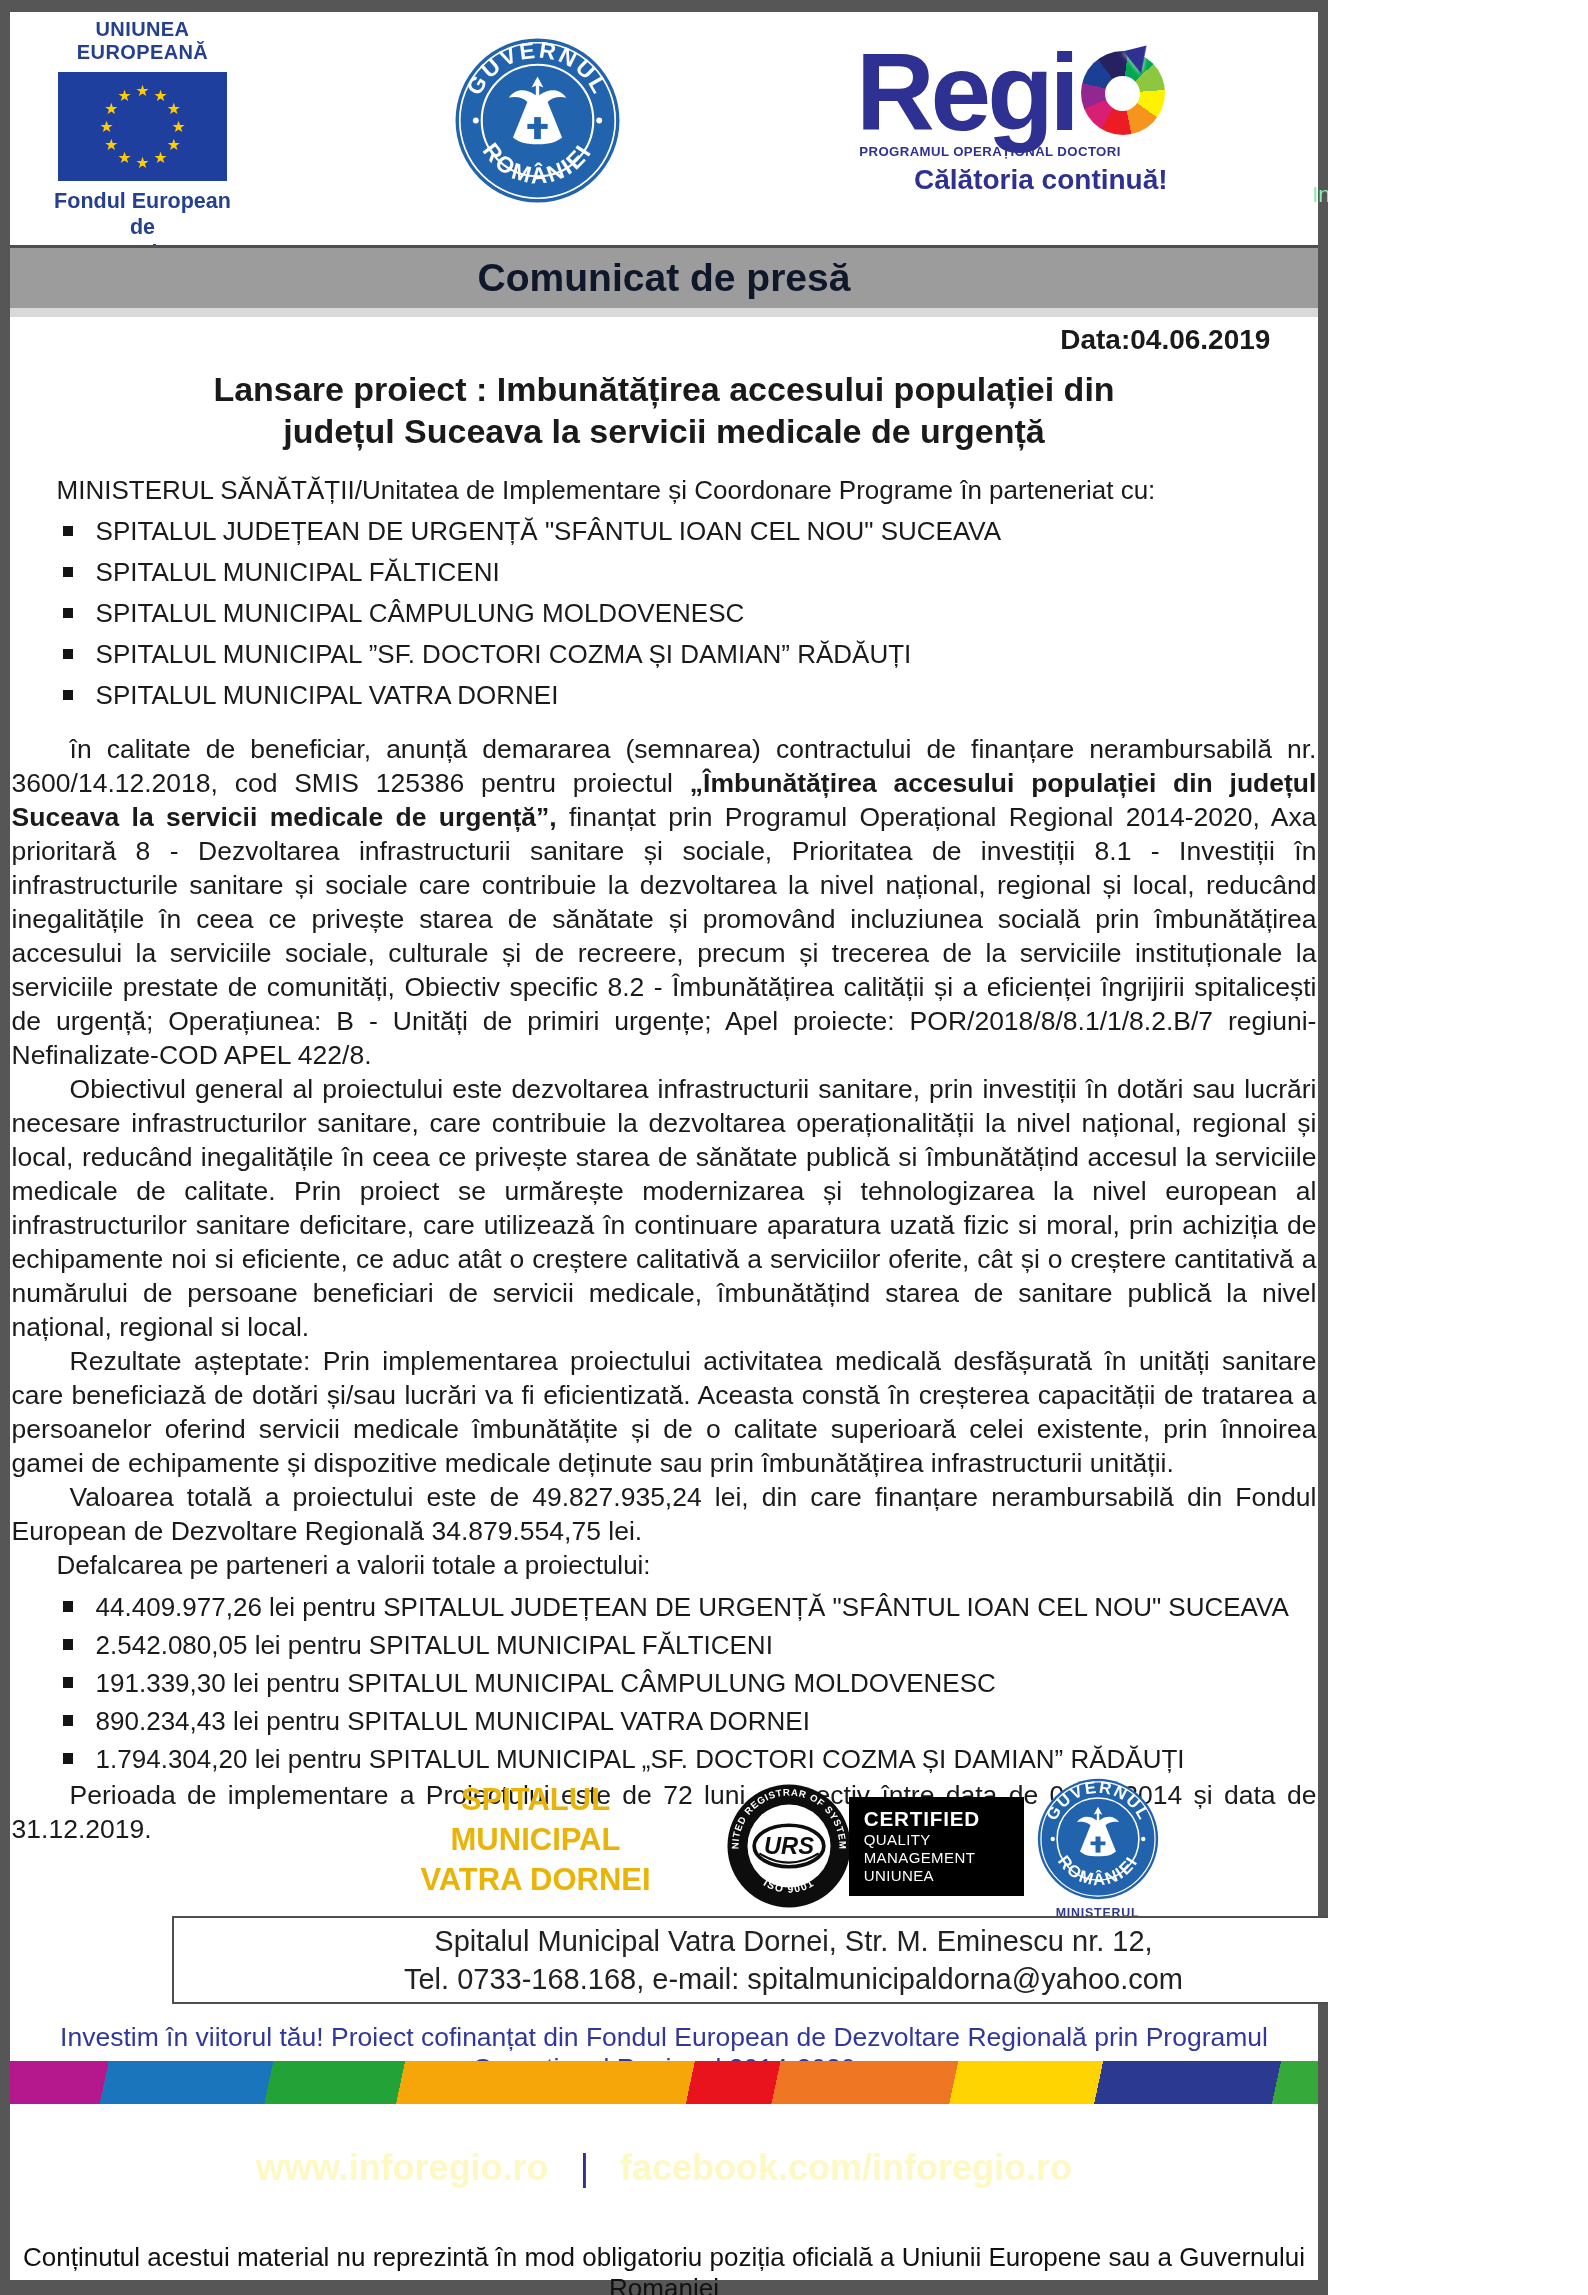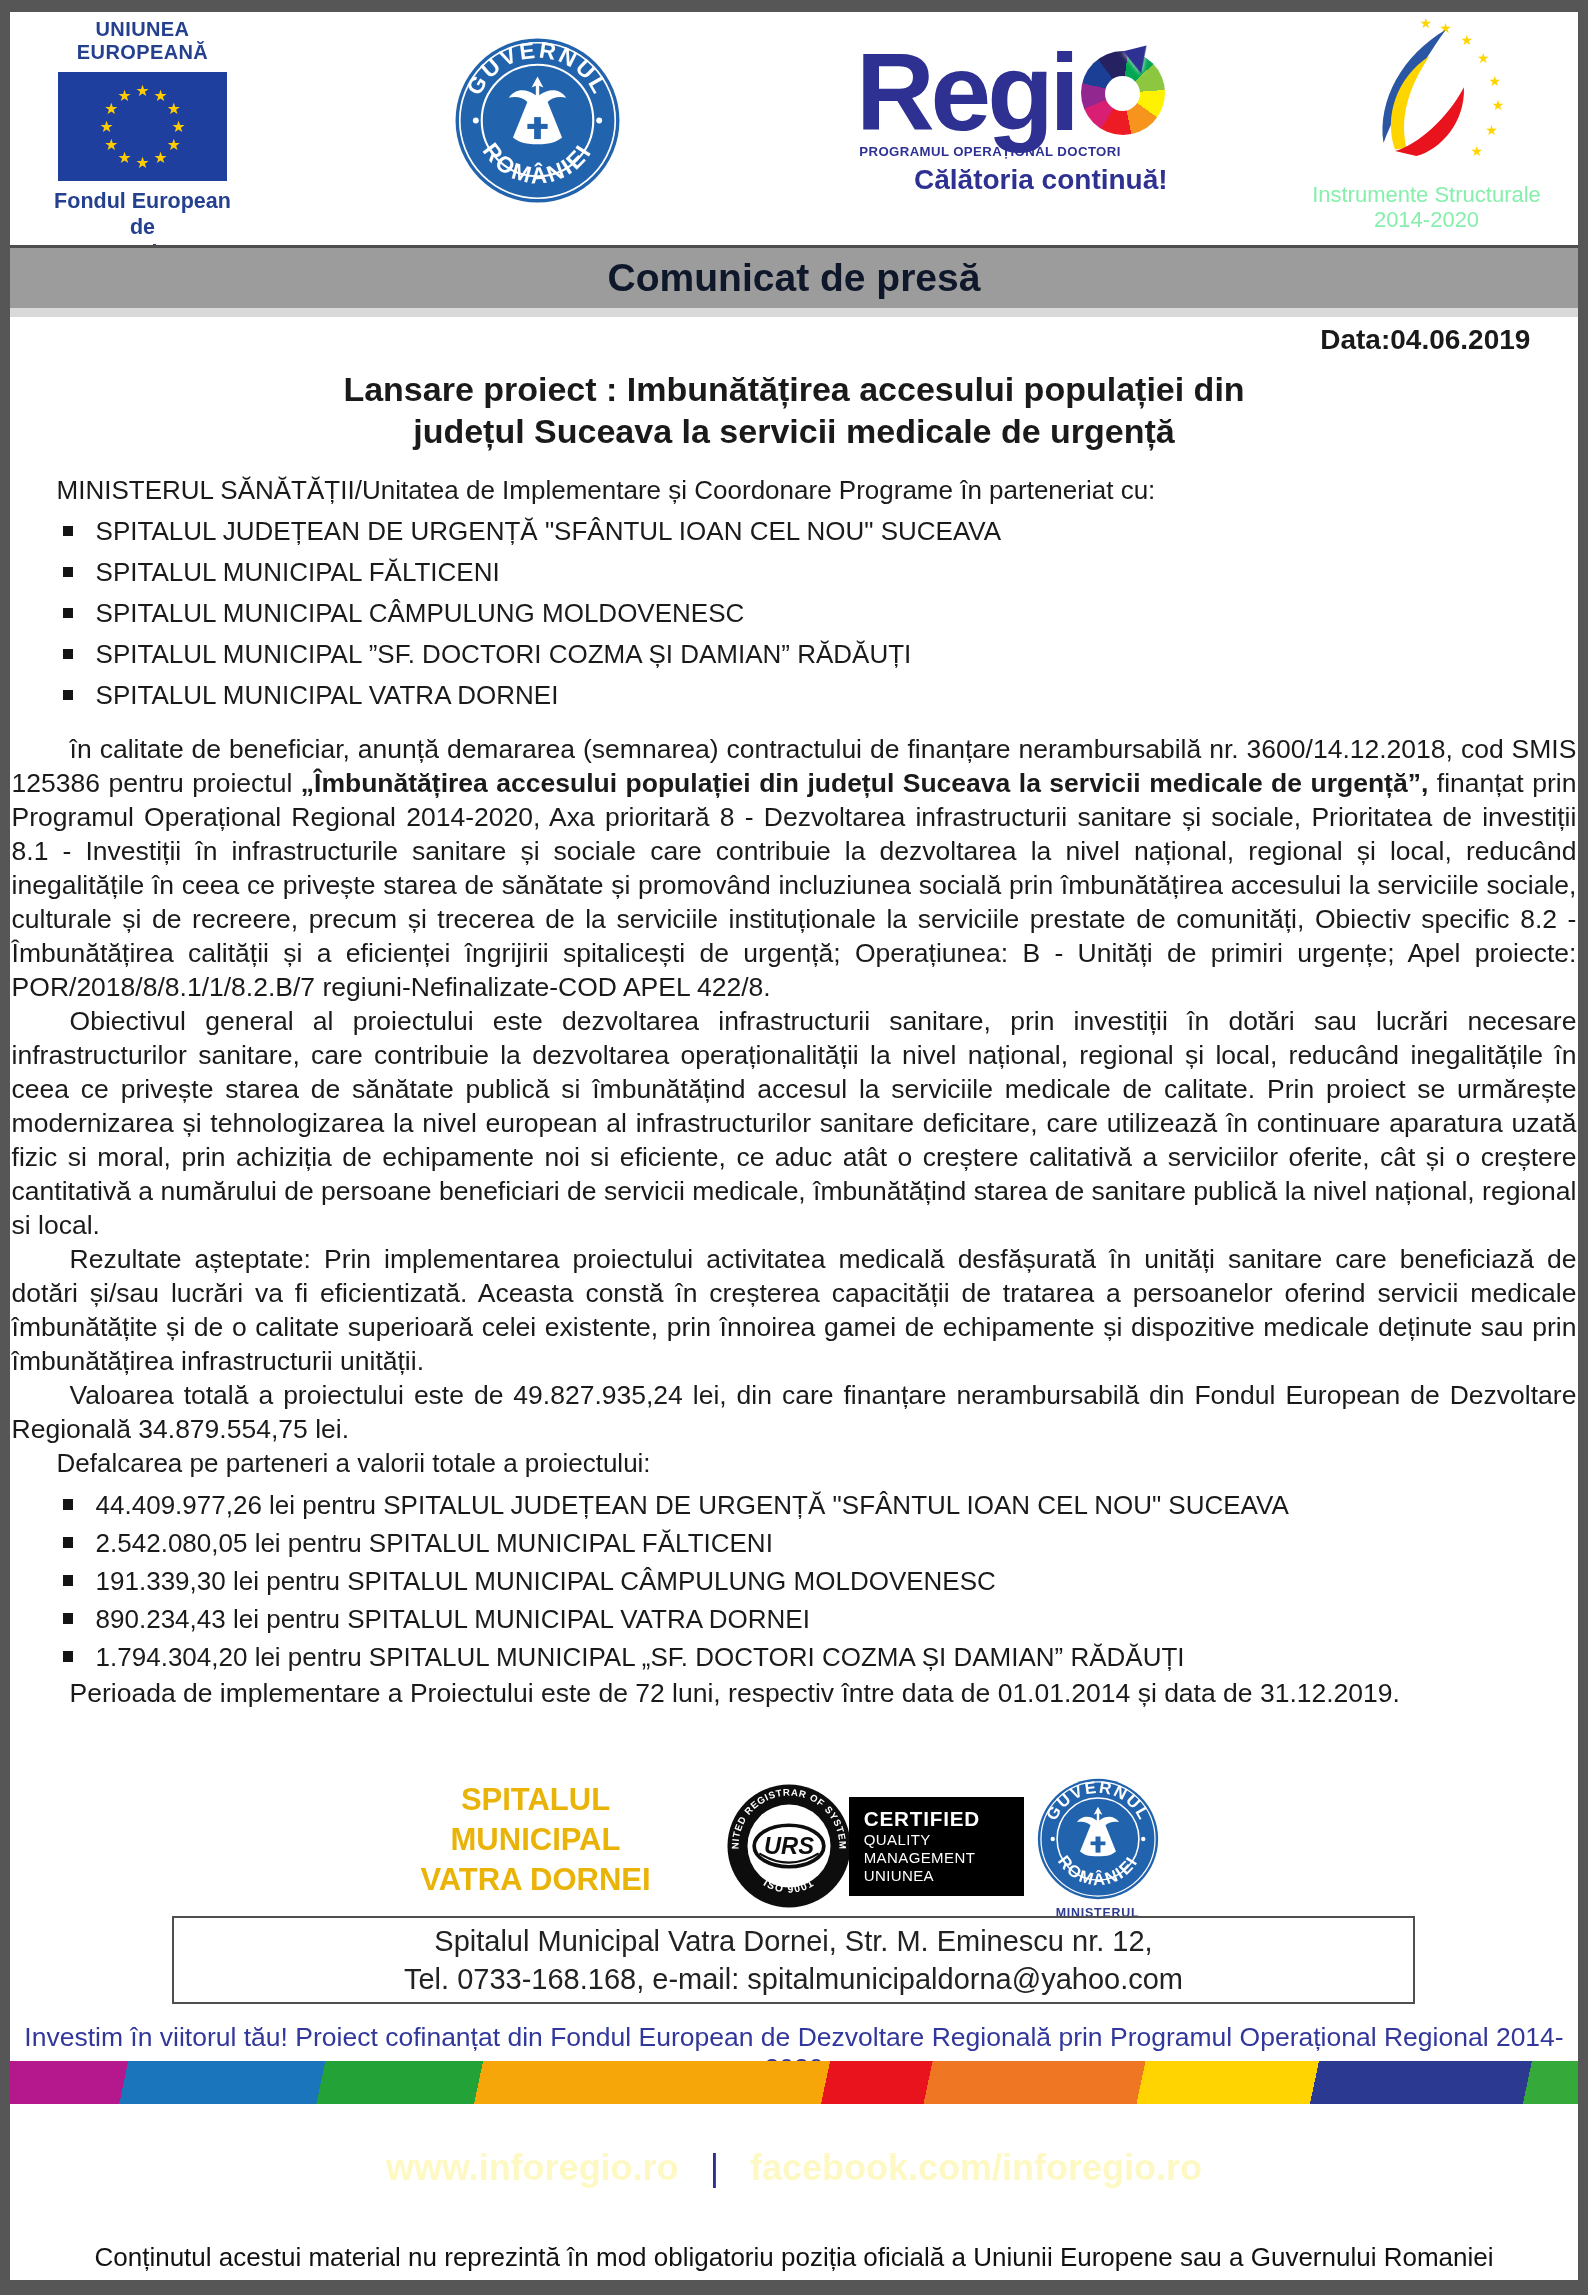--- a/index.html
+++ b/index.html
@@ -1,16 +1,16 @@
 <!DOCTYPE html>
 <html lang="ro" style="font-size:13.2px"><head>
 <meta charset="utf-8">
 <style>
   html,body{margin:0;padding:0;background:#fff;}
-  .page{position:relative;width:1588px;height:2295px;background:#565656;overflow:hidden;
+  .page{position:relative;width:1328px;height:2295px;background:#565656;overflow:hidden;
         font-family:"Liberation Sans",sans-serif;color:#1a1a1a;}
   .frame-inner{position:absolute;top:11.6px;left:10px;right:10px;bottom:15px;background:#ffffff;}
 
   
   .eu-block{position:absolute;left:40px;top:18px;width:205px;text-align:center;color:#24408e;}
   .eu-top{font-size:20px;font-weight:bold;letter-spacing:0.4px;}
   .eu-flag{position:relative;width:169px;height:109px;background:#1e3f9e;margin:8.3px auto 6.6px;}
   .eu-flag .star{position:absolute;left:50%;top:50%;font-size:15.7px;line-height:1;color:#ffcc00;
                  font-family:"DejaVu Sans",sans-serif;}
   .eu-flag .star::before{content:"★";}

